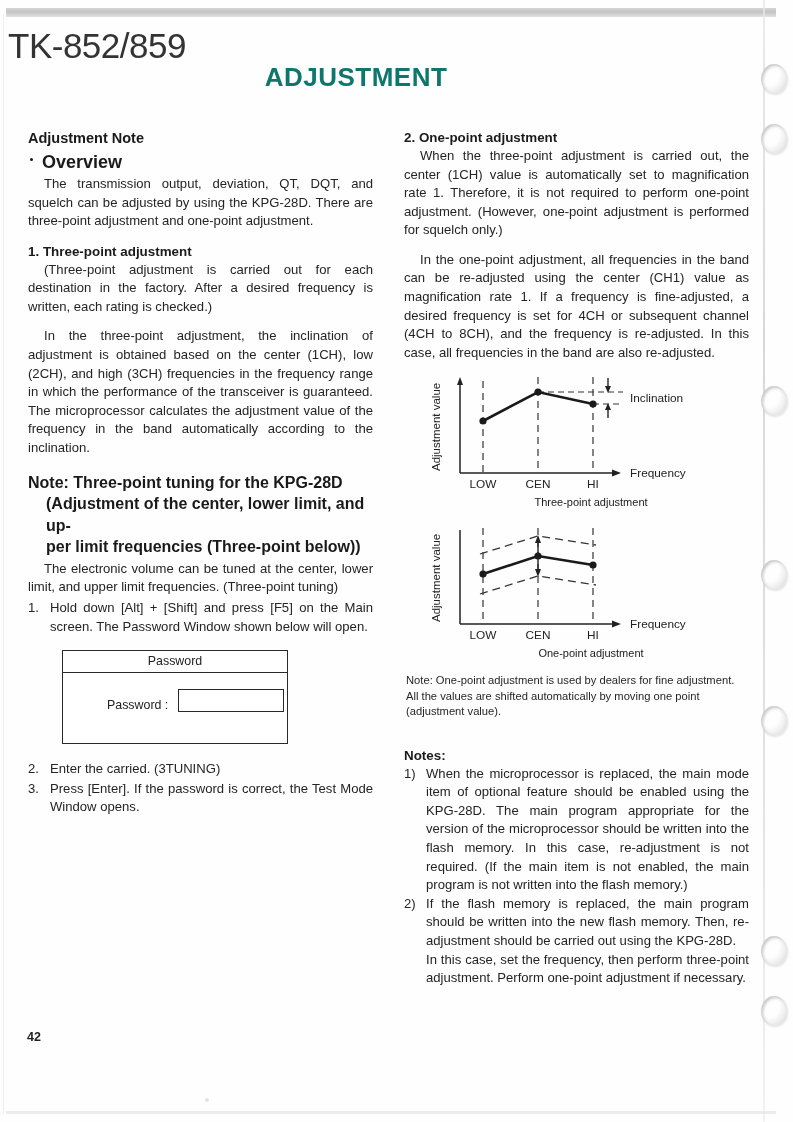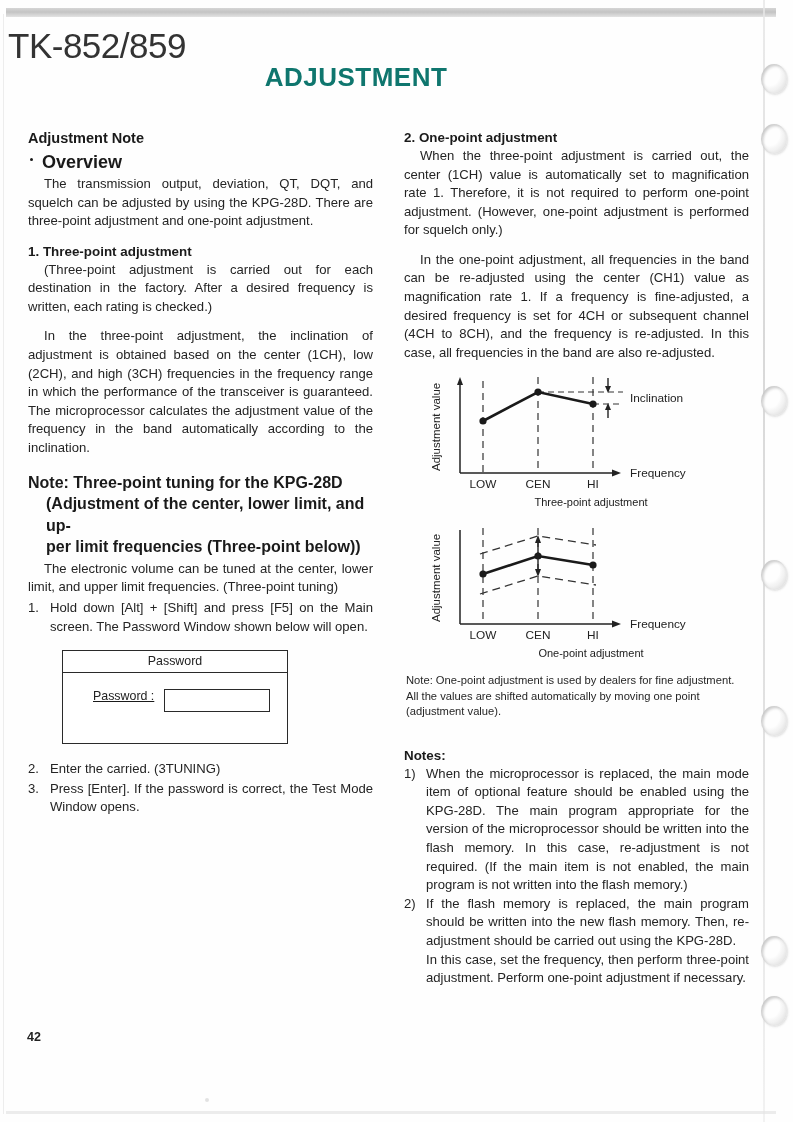--- a/index.html
+++ b/index.html
@@ -166,24 +166,23 @@
     font-size: 12.4px;
     padding: 3px 0 4px 0;
     color: #222;
   }
   .pw-body {
     height: 70px;
     position: relative;
   }
   .pw-row {
     position: absolute;
-    left: 30px; top: 16px;
+    left: 44px; top: 16px;
     display: flex;
-    align-items: flex-start;
-    text-decoration: underline;
+    align-items: flex-end;
   }
   .pw-label {
     font-size: 12.4px;
     color: #222;
     margin-right: 10px;
     white-space: nowrap;
   }
   .pw-input {
     width: 100px;
     height: 19px;

